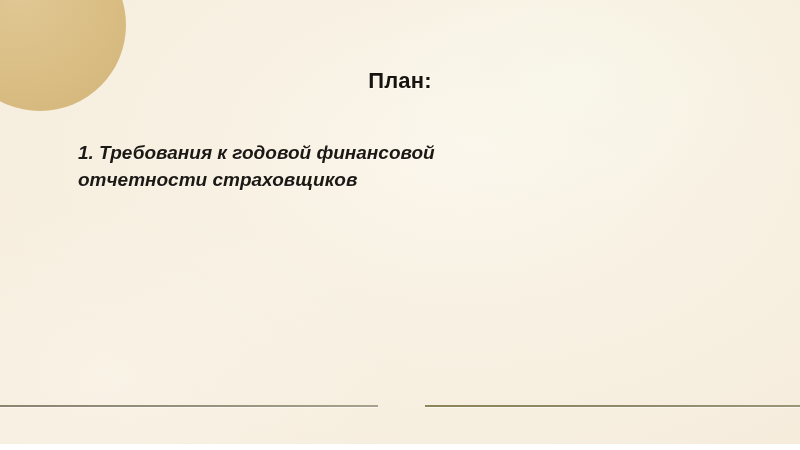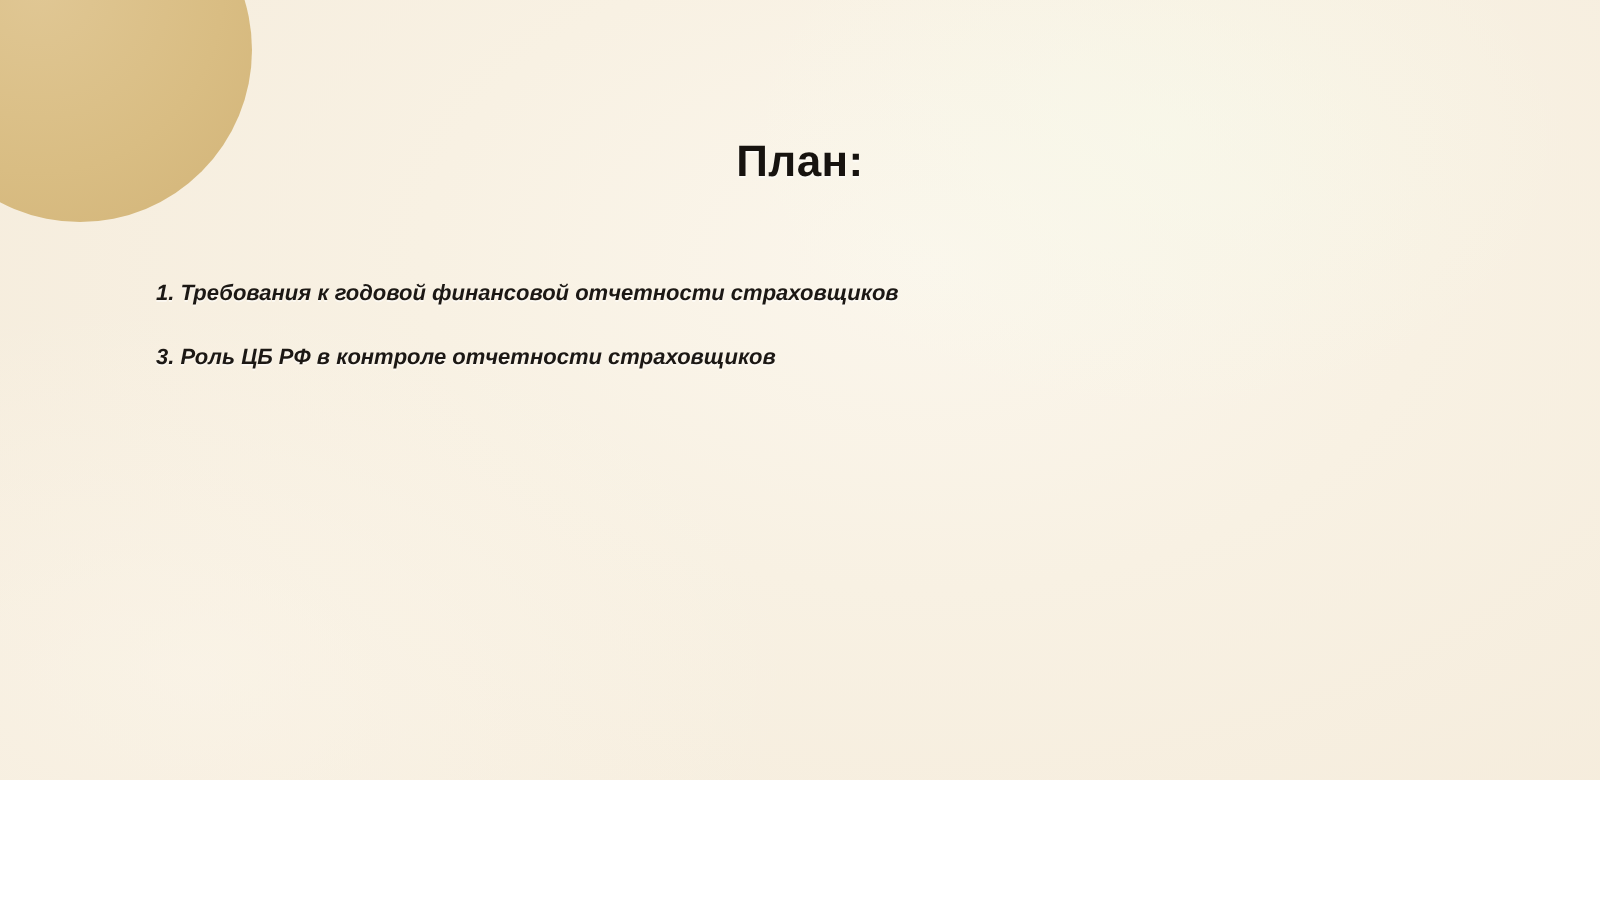--- a/index.html
+++ b/index.html
@@ -9,21 +9,21 @@
   body {
     width: 800px;
     height: 450px;
     overflow: hidden;
     font-family: "Liberation Sans", "DejaVu Sans", sans-serif;
   }
 
   #slide {
     position: relative;
     width: 800px;
-    height: 390px;
+    height: 444px;
     background: #f7efe0;
     background-image:
       radial-gradient(ellipse 560px 360px at 58% 34%, #fbf6ec 0%, #f8f1e3 45%, #f5ecdc 100%);
     overflow: hidden;
   }
 
   
   #paper-texture {
     position: absolute;
     inset: 0;
@@ -68,21 +68,21 @@
   }
 
   
   #plan-list {
     position: absolute;
     left: 78px;
     top: 140px;
     width: 470px;
   }
   .plan-item {
-    font-size: 11px;
+    font-size: 19px;
     font-style: italic;
     font-weight: 600;
     color: #1c1814;
     line-height: 1.42;
     margin-bottom: 16px;
     text-shadow: 0 1px 0 rgba(255,255,255,0.5);
   }
   .plan-item:last-child {
     margin-bottom: 0;
   }
@@ -114,19 +114,18 @@
   <div id="paper-texture"></div>
 
   <div class="deco-circle" id="circle-top-left"></div>
 
   <div class="deco-circle" id="circle-bottom-right"></div>
 
   <div id="title">План:</div>
 
   <div id="plan-list">
     <div class="plan-item">1. Требования к годовой финансовой отчетности страховщиков</div>
-    <div class="plan-item">3. Роль ЦБ РФ в контроле отчетности страховщиков</div>
   </div>
 
   <div class="rule" id="rule-left"></div>
   <div class="rule" id="rule-right"></div>
 
 </div>
 
 </body></html>

